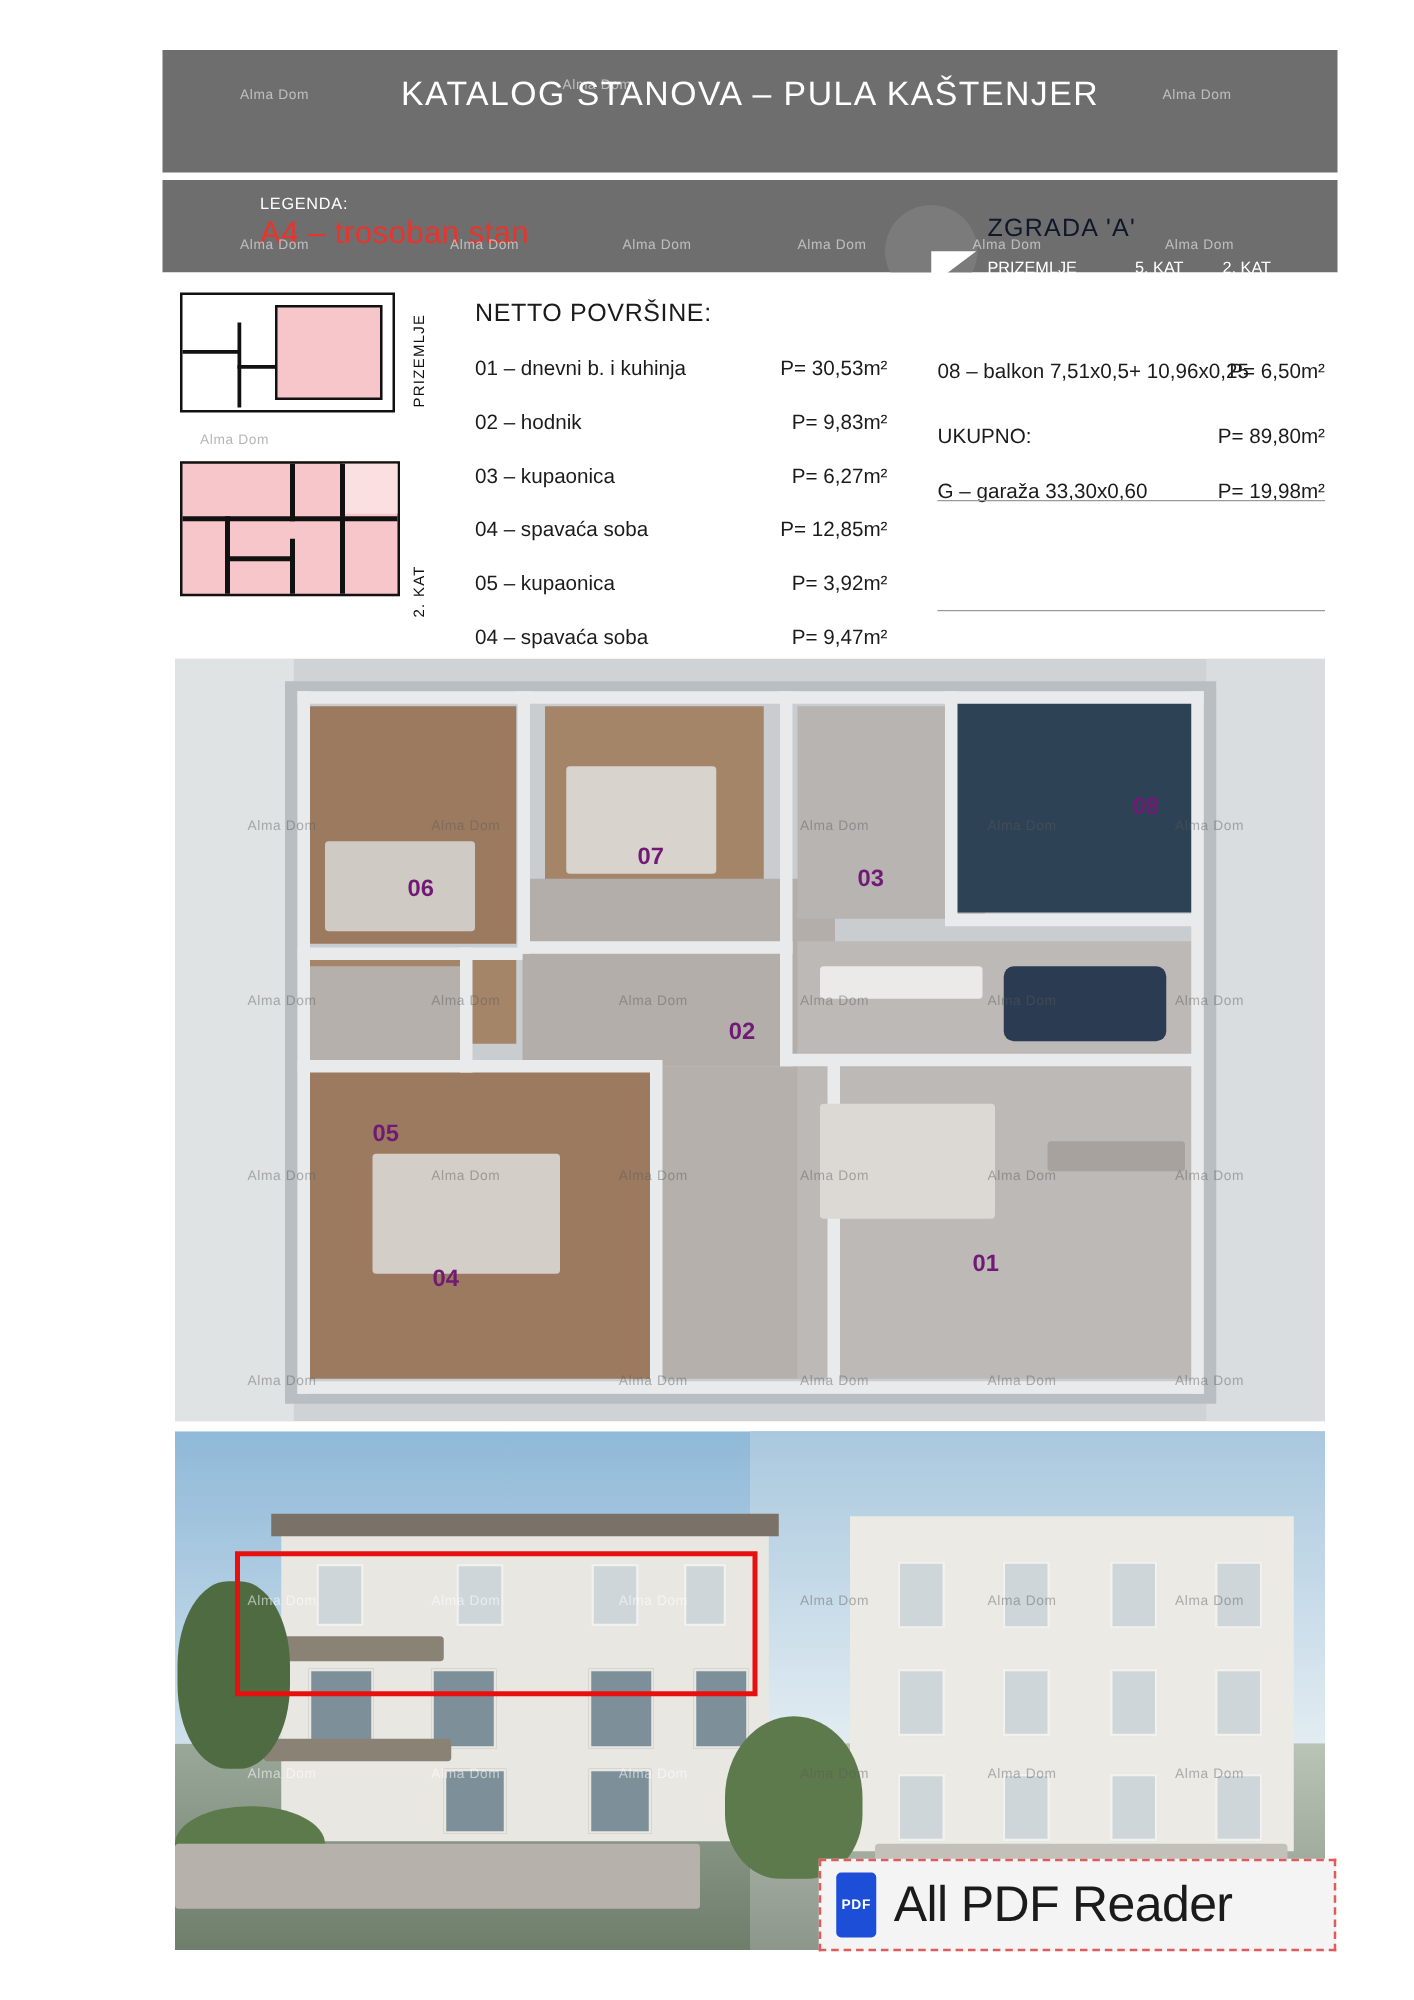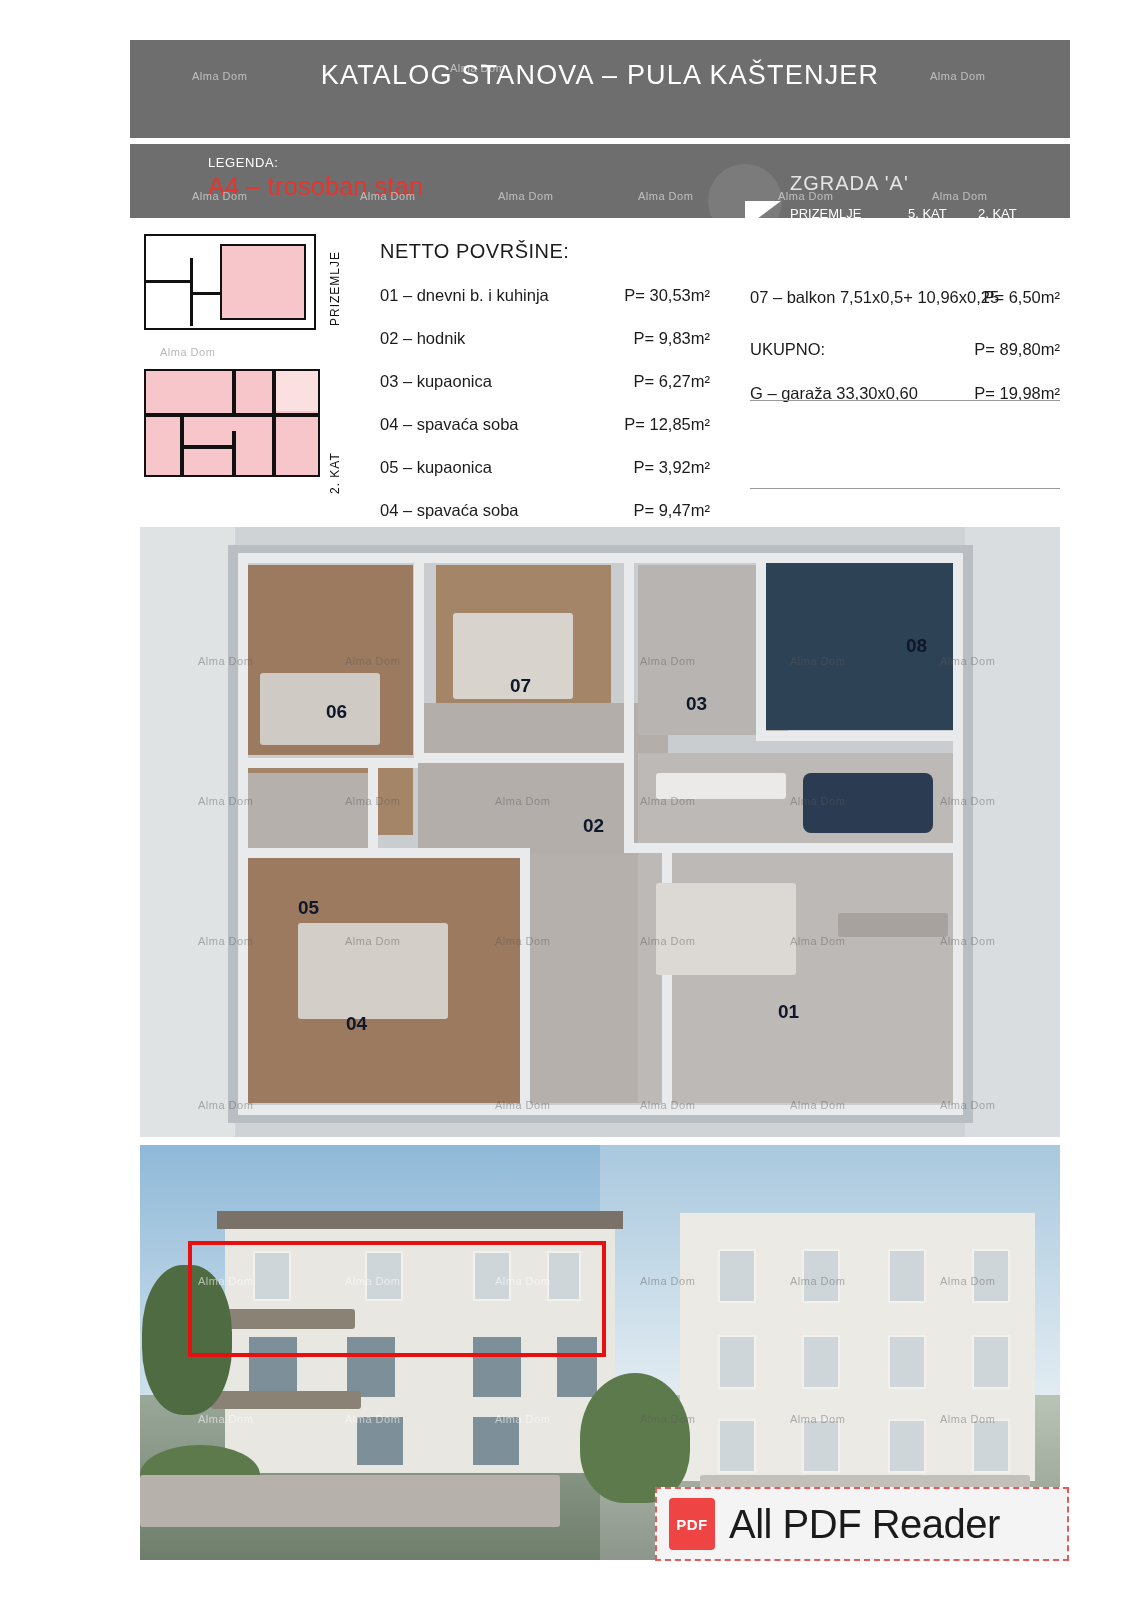--- a/index.html
+++ b/index.html
@@ -11,21 +11,21 @@
   .header{position:absolute;left:0;top:0;width:940px;height:98px;background:#6e6e6e;}
   .h-title{position:absolute;left:0;top:20px;width:940px;text-align:center;color:#ffffff;
            font-size:27px;letter-spacing:1.2px;}
   .h-sub{position:absolute;left:0;top:57px;width:940px;text-align:center;color:#ffffff;
          font-size:17px;letter-spacing:.6px;}
 
   
   .legend{position:absolute;left:0;top:104px;width:940px;height:74px;background:#6e6e6e;}
   .leg-label{position:absolute;left:78px;top:11px;color:#ffffff;font-size:13px;letter-spacing:.6px;}
   .leg-type{position:absolute;left:78px;top:28px;color:#e8342c;font-size:25px;letter-spacing:.3px;}
-  .zgrada{position:absolute;left:660px;top:28px;color:#e5e5e5;font-size:20px;letter-spacing:1px;}
+  .zgrada{position:absolute;left:660px;top:28px;color:#0f172a;font-size:20px;letter-spacing:1px;}
   .floorsel{position:absolute;left:660px;top:62px;width:260px;height:18px;}
   .floorsel span{color:#ffffff;font-size:13px;position:absolute;top:0;}
   .fs0{left:0px;} .fs1{left:118px;} .fs2{left:188px;}
   .fs2.active{border-bottom:3px solid #e8342c;padding-bottom:2px;}
   .pie{position:absolute;left:578px;top:20px;width:74px;height:74px;border-radius:50%;
        background:#7b7b7b;}
   .pie:after{content:"";position:absolute;left:37px;top:37px;width:0;height:0;
        border-left:0 solid transparent;border-right:36px solid transparent;border-top:27px solid #ffffff;}
 
   
@@ -66,21 +66,21 @@
   .plan .unit{position:absolute;left:98px;top:26px;width:725px;height:562px;background:#c9cdd0;}
   .rm{position:absolute;}
   .rm.wood{background:#9c7a5f;}
   .rm.wood2{background:#a58568;}
   .rm.grey{background:#b5b0ac;}
   .rm.tile{background:#b8b4b1;}
   .rm.dark{background:#2e4255;}
   .rm.hall{background:#b3aeaa;}
   .rm.living{background:#bdb9b6;}
   .wall{position:absolute;background:#e8eaec;}
-  .lbl{position:absolute;font-size:19px;color:#0f172a;font-weight:bold;}
+  .lbl{position:absolute;font-size:19px;color:#701a75;font-weight:bold;}
   .furn{position:absolute;border-radius:3px;}
 
   
   .facade{position:absolute;left:10px;top:1105px;width:920px;height:415px;overflow:hidden;}
   .sky{position:absolute;left:0;top:0;width:920px;height:250px;
        background:linear-gradient(#8fb9d8,#cfe0ec);}
   .skyR{position:absolute;left:460px;top:0;width:460px;height:250px;
        background:linear-gradient(#a9c8de,#e2ecf2);}
   .ground{position:absolute;left:0;top:250px;width:920px;height:165px;
        background:linear-gradient(#9aa89a,#6f7d6b);}
@@ -96,22 +96,22 @@
   .tree{position:absolute;border-radius:50%;background:#4f6b42;}
 
   
   .wm{position:absolute;color:rgba(255,255,255,.55);font-size:11px;letter-spacing:.5px;
       pointer-events:none;}
   .wm.dark{color:rgba(90,90,90,.45);}
 
   
   .pdfbadge{position:absolute;left:655px;top:1487px;width:410px;height:70px;
        background:#f4f4f4;border:2px dashed #e05b5b;display:flex;align-items:center;}
-  .pdficon{width:46px;height:52px;margin-left:12px;background:#ef4444;border-radius:4px;
-       color:#fff;font-size:15px;font-weight:bold;display:flex;align-items:center;
+  .pdficon{width:32px;height:52px;margin-left:12px;background:#1d4ed8;border-radius:4px;
+       color:#fff;font-size:11px;font-weight:bold;display:flex;align-items:center;
        justify-content:center;letter-spacing:.5px;}
   .pdftext{margin-left:14px;font-size:40px;color:#1b1b1b;letter-spacing:-.5px;}
 </style>
 </head>
 <body>
 
 <div class="page">
   <div class="sheet">
 
     <div class="header">
@@ -188,21 +188,21 @@
         </div>
         <div class="row">
           <span class="nm">04 – spavaća soba</span>
           <span class="ar">P= 9,47m²</span>
         </div>
       </div>
 
       <div class="colR">
         <div class="rowR" style="height:52px;">
           <span class="nm">
-            <span>07 – balkon</span>
+            <span>08 – balkon</span>
             <span class="sm">7,51x0,5+ 10,96x0,25</span>
           </span>
           <span class="ar">P= 6,50m²</span>
         </div>
         <div class="rowR">
           <span class="nm">UKUPNO:</span>
           <span class="ar">P= 89,80m²</span>
         </div>
         <div class="rowR">
           <span class="nm">

